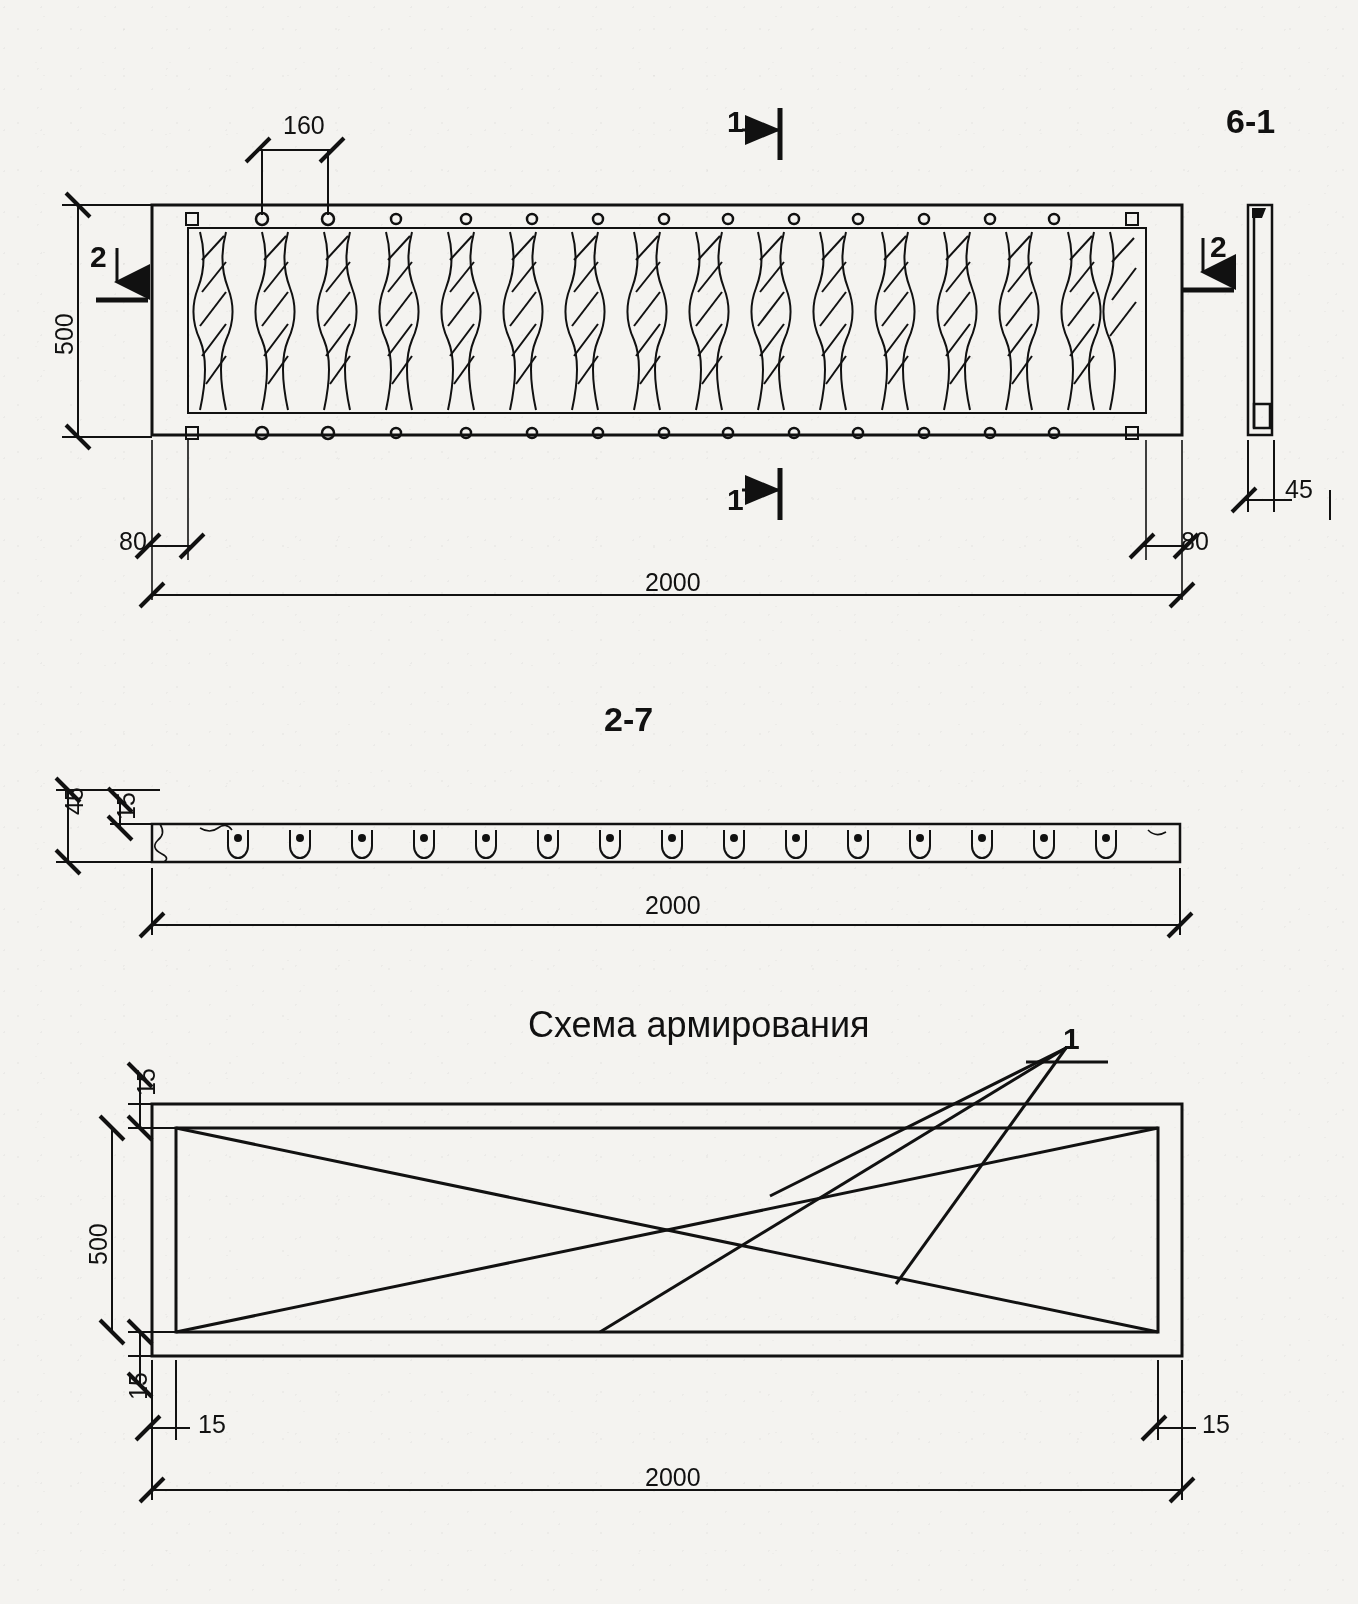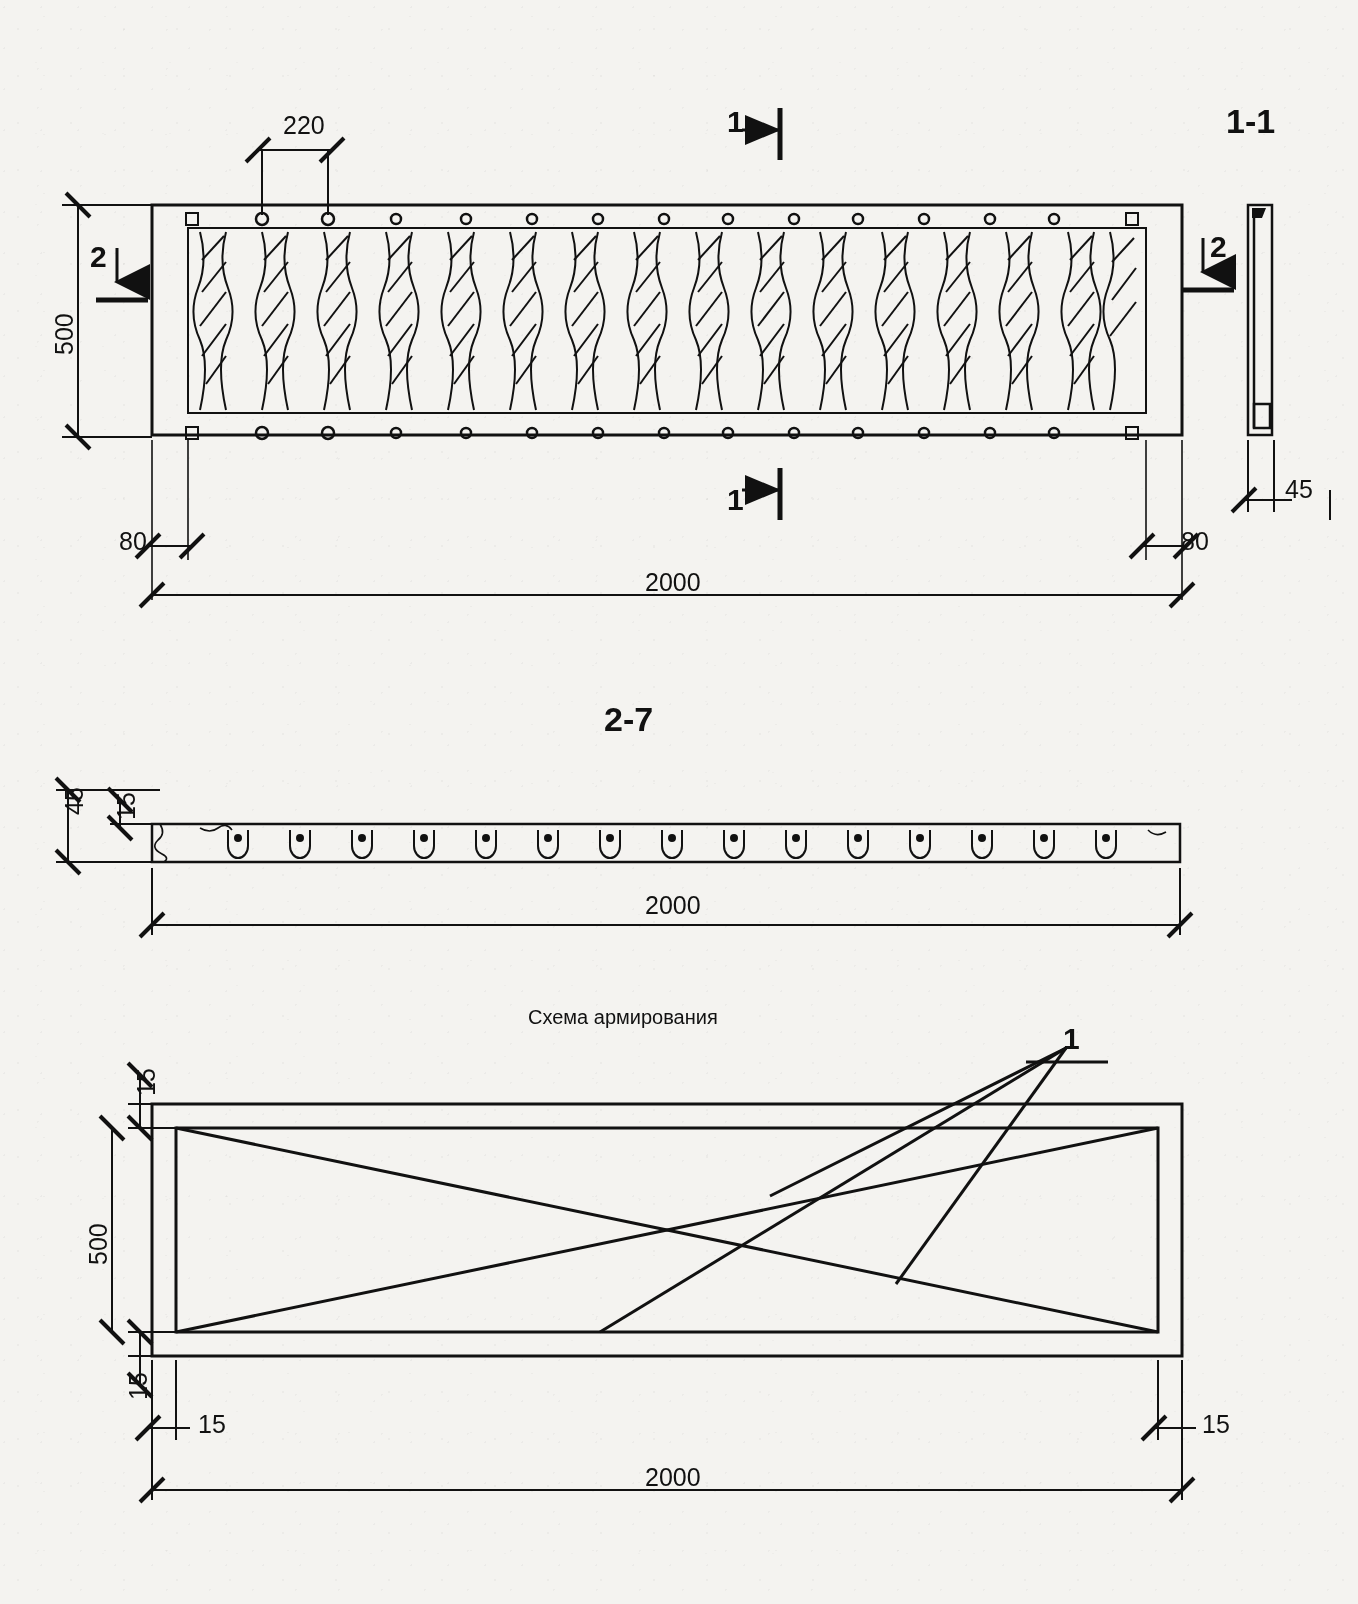--- a/index.html
+++ b/index.html
@@ -28,21 +28,21 @@
     position:absolute;
     font-family:"Liberation Sans", sans-serif;
     color:#111;
     white-space:nowrap;
     line-height:1;
   }
   .dim{font-size:25px;}
   .ttl{font-size:34px;font-weight:bold;}
   .sec{font-size:30px;font-weight:bold;}
   .rot{transform:rotate(-90deg);transform-origin:left top;}
-  .hdr{font-size:20px;}
+  .hdr{font-size:36px;}
 </style>
 </head>
 <body>
 
 <div class="noise"></div>
 
 <svg width="1358" height="1604" viewBox="0 0 1358 1604">
   <defs>
     <marker id="tick" markerWidth="16" markerHeight="16" refX="8" refY="8" orient="auto">
       <path d="M2,14 L14,2" stroke="#111" stroke-width="2"></path>
@@ -434,22 +434,22 @@
       <line x1="1158" y1="1360" x2="1158" y2="1440"></line>
       <line x1="1182" y1="1360" x2="1182" y2="1500"></line>
       <line x1="1154" y1="1428" x2="1196" y2="1428" marker-start="url(#tick)"></line>
     </g>
     <g stroke="#111" stroke-width="2" fill="none">
       <line x1="152" y1="1490" x2="1182" y2="1490" marker-start="url(#tick)" marker-end="url(#tick)"></line>
     </g>
   </g>
 </svg>
 
-<div class="lbl ttl" style="left:1226px;top:104px;">1-1</div>
-<div class="lbl dim" style="left:283px;top:113px;">220</div>
+<div class="lbl ttl" style="left:1226px;top:104px;">6-1</div>
+<div class="lbl dim" style="left:283px;top:113px;">160</div>
 <div class="lbl sec" style="left:727px;top:107px;">1</div>
 <div class="lbl sec" style="left:727px;top:485px;">1</div>
 <div class="lbl sec" style="left:90px;top:242px;">2</div>
 <div class="lbl sec" style="left:1210px;top:232px;">2</div>
 <div class="lbl dim rot" style="left:52px;top:355px;">500</div>
 <div class="lbl dim" style="left:119px;top:529px;">80</div>
 <div class="lbl dim" style="left:1181px;top:529px;">80</div>
 <div class="lbl dim" style="left:645px;top:570px;">2000</div>
 <div class="lbl dim" style="left:1285px;top:477px;">45</div>
 

